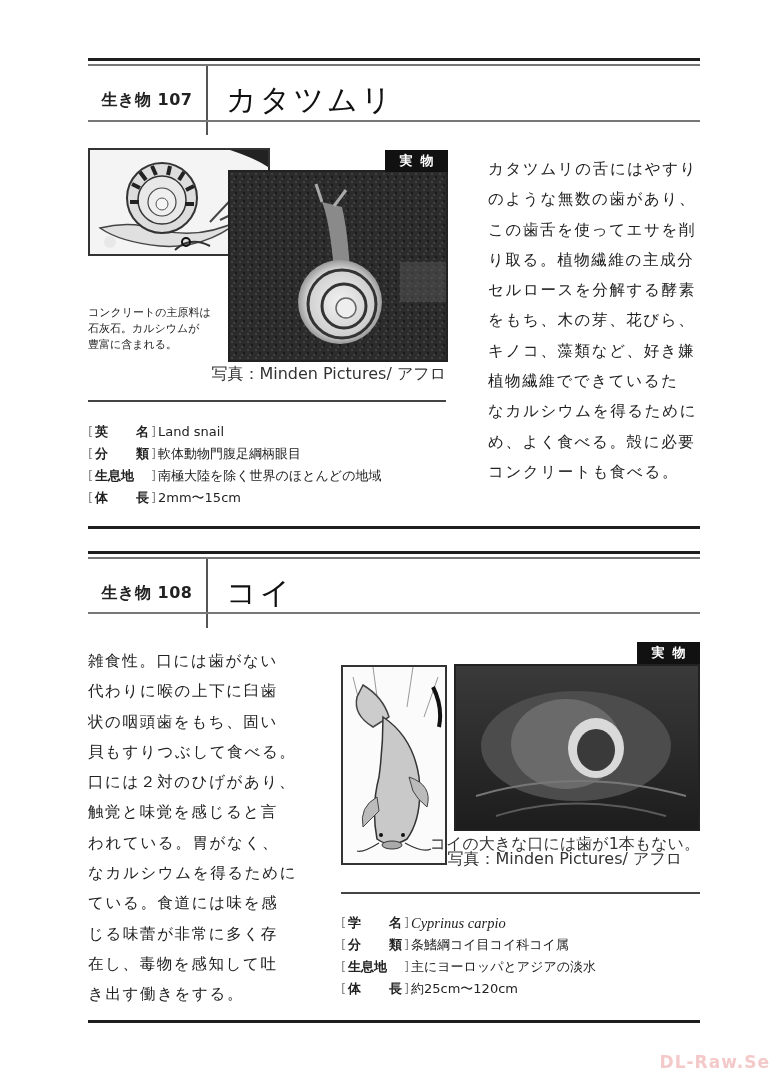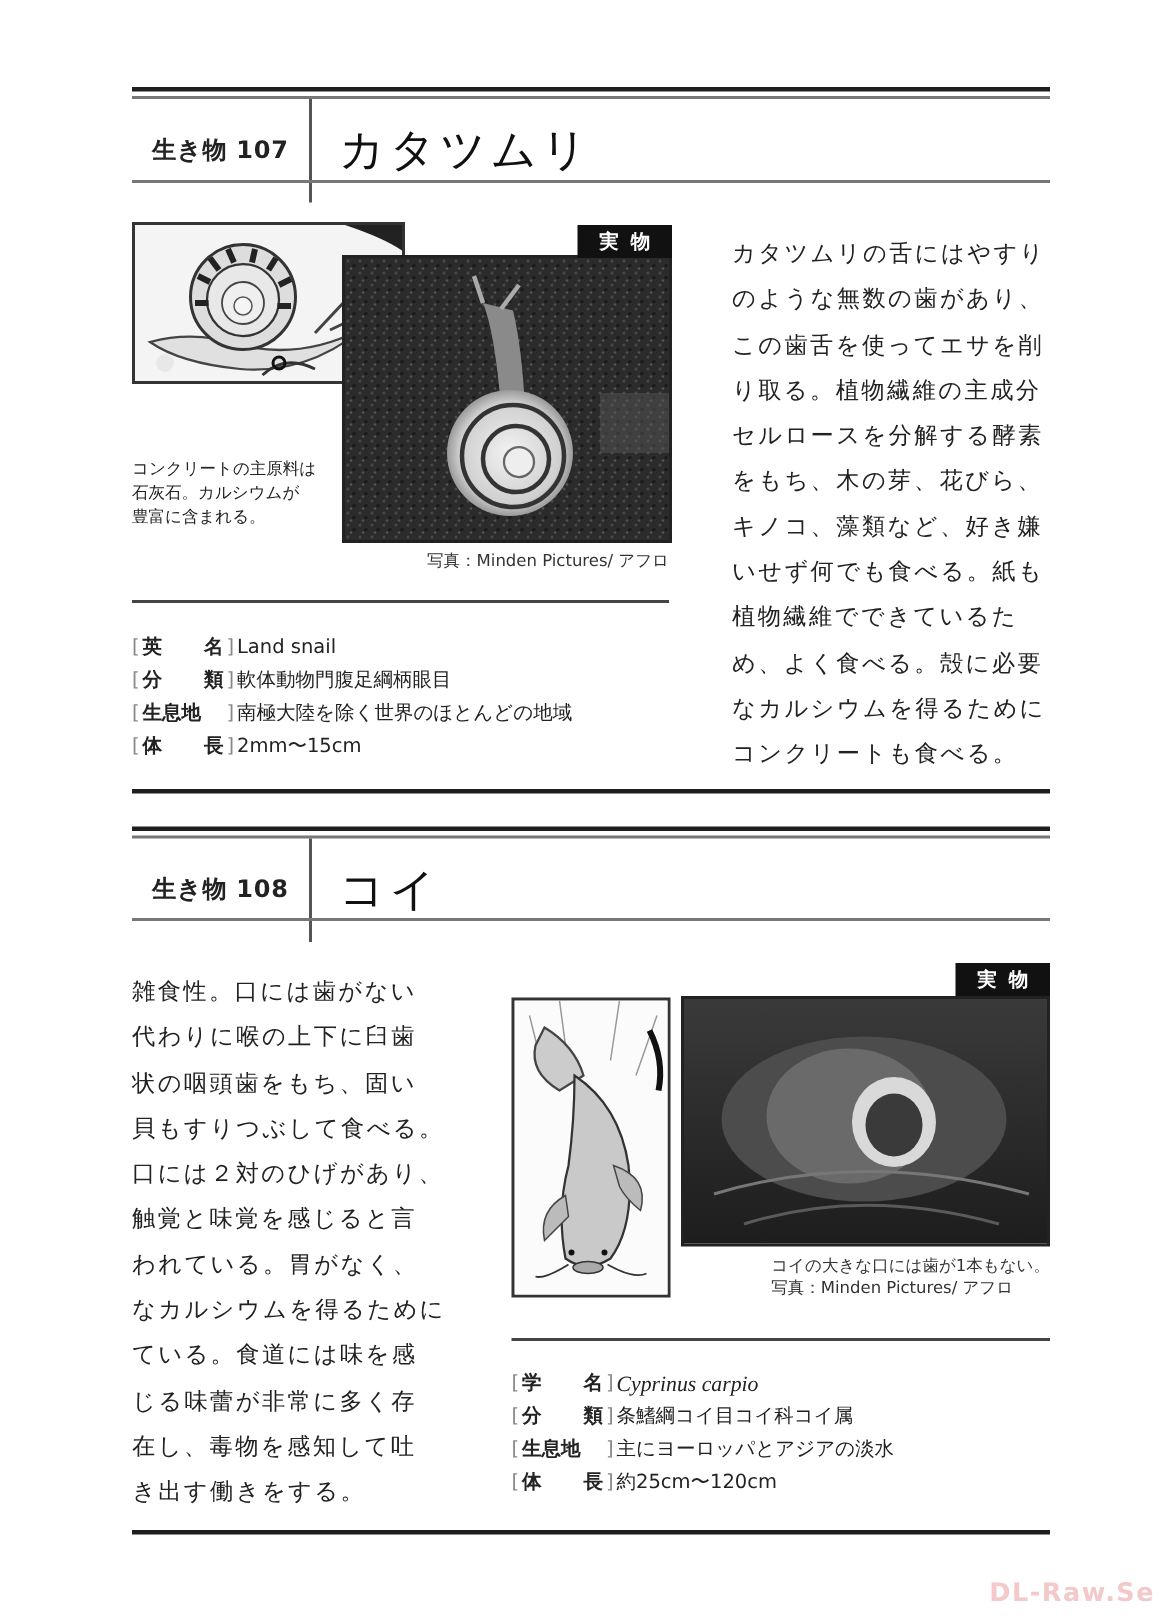--- a/index.html
+++ b/index.html
@@ -12,21 +12,21 @@
 
   .header { position: absolute; left: 88px; width: 612px; height: 69px; display: flex; align-items: center; }
   .header .num { width: 120px; height: 100%; display: flex; align-items: center; justify-content: center;
                  font-size: 16px; font-weight: bold; letter-spacing: 0.5px; border-right: 2px solid #555; color: #222; }
   .header .title { padding-left: 18px; font-size: 30px; font-weight: normal; letter-spacing: 3px; color: #111; }
 
   .illus { position: absolute; border: 2px solid #333; background: #fafafa; overflow: hidden; }
   .photo { position: absolute; border: 2px solid #222; overflow: hidden; }
   .badge { position: absolute; background: #111; color: #fff; font-size: 13px; font-weight: bold;
            letter-spacing: 8px; display: flex; align-items: center; justify-content: center; padding-left: 8px; }
-  .cap { position: absolute; font-size: 11px; color: #333; line-height: 15px; text-align: left; white-space: nowrap; }
+  .cap { position: absolute; font-size: 16px; color: #333; line-height: 15px; text-align: center; white-space: nowrap; }
   .note { position: absolute; font-size: 11px; color: #222; line-height: 16px; }
 
   .body-text { position: absolute; font-family: "DejaVu Serif", "Liberation Serif", serif; font-size: 15.5px;
                color: #222; letter-spacing: 1.6px; line-height: 30.3px; white-space: nowrap; margin-top: 12px; }
   .body-text div { height: 30.3px; }
 
   .facts { position: absolute; font-size: 13px; line-height: 22px; color: #222; }
   .facts .row { display: flex; white-space: nowrap; }
   .facts .lbl { width: 68px; font-weight: bold; color: #222; display: flex; }
   .facts .lbl .br { color: #888; font-weight: normal; }
@@ -150,24 +150,23 @@
 </div>
 
 <div class="body-text" style="left:488px; top:142px;">
   <div>カタツムリの舌にはやすり</div>
   <div>のような無数の歯があり、</div>
   <div>この歯舌を使ってエサを削</div>
   <div>り取る。植物繊維の主成分</div>
   <div>セルロースを分解する酵素</div>
   <div>をもち、木の芽、花びら、</div>
   <div>キノコ、藻類など、好き嫌</div>
-  <div>いせず何でも食べる。紙も</div>
   <div>植物繊維でできているた</div>
+  <div>なカルシウムを得るために</div>
   <div>め、よく食べる。殻に必要</div>
-  <div>なカルシウムを得るために</div>
   <div>コンクリートも食べる。</div>
 </div>
 
 <div class="hr-thick" style="top:526px;"></div>
 
 <div class="hr-thick" style="top:551px;"></div>
 <div class="hr-thin" style="top:557px;"></div>
 <div class="header" style="top:559px;">
   <div class="num">生き物 108</div>
   <div class="title">コイ</div>

